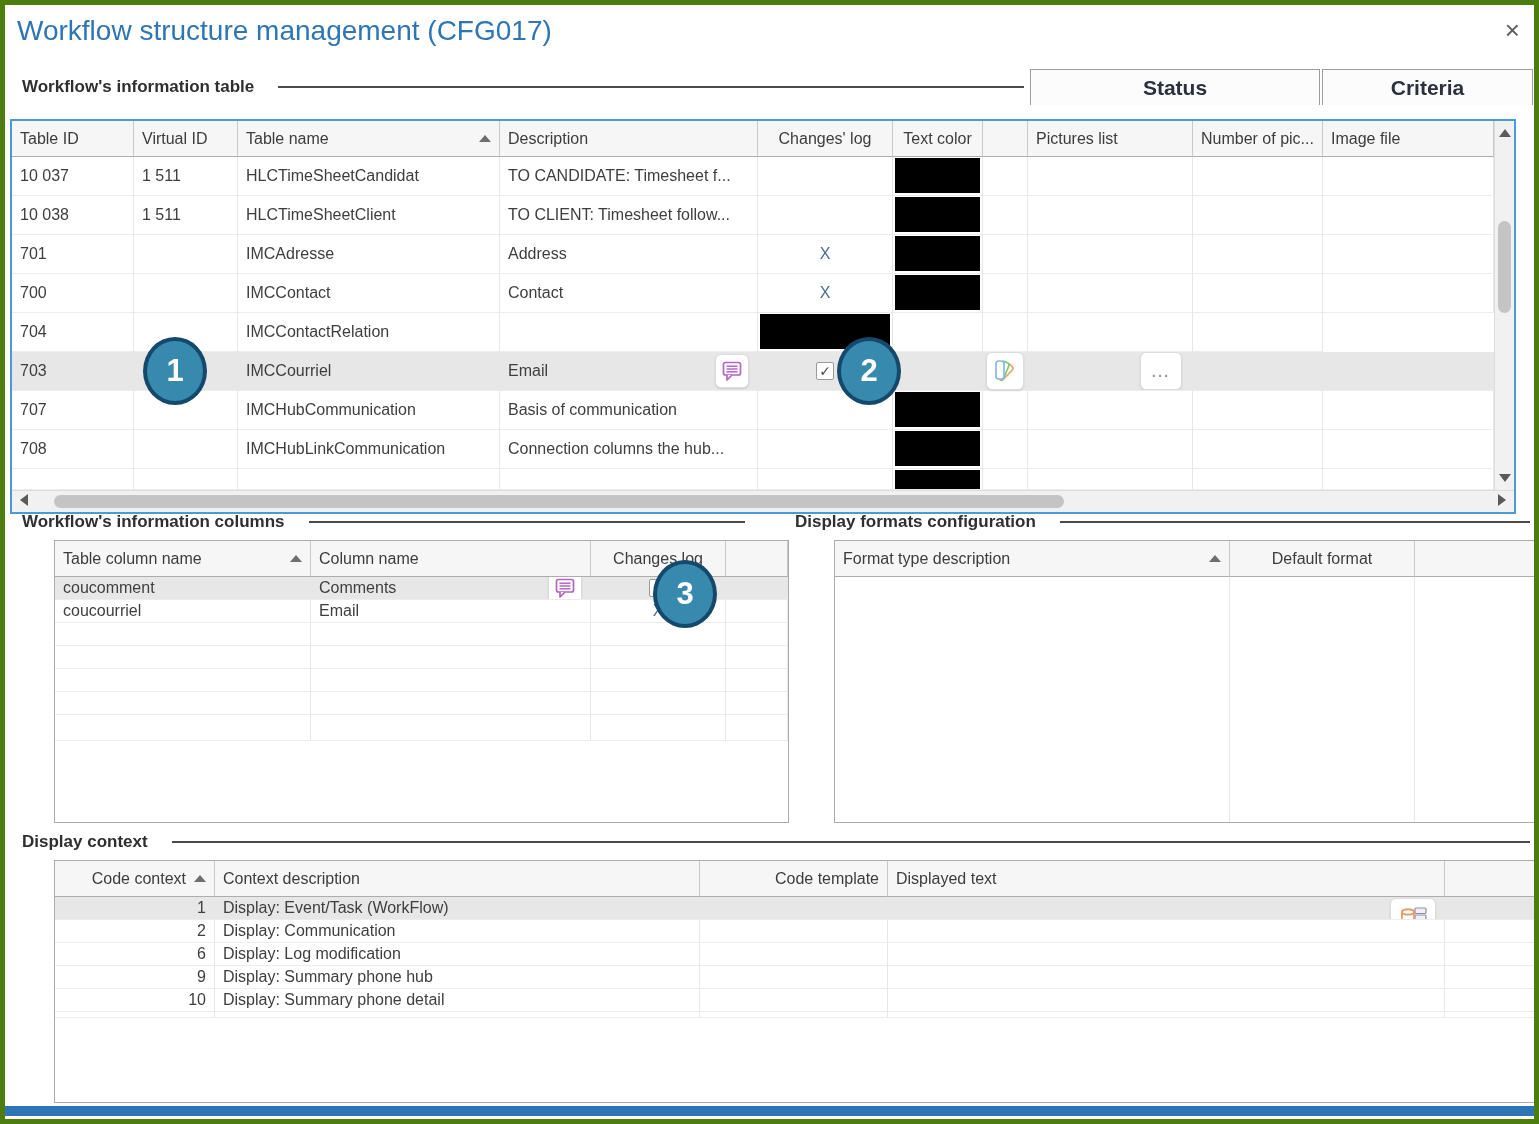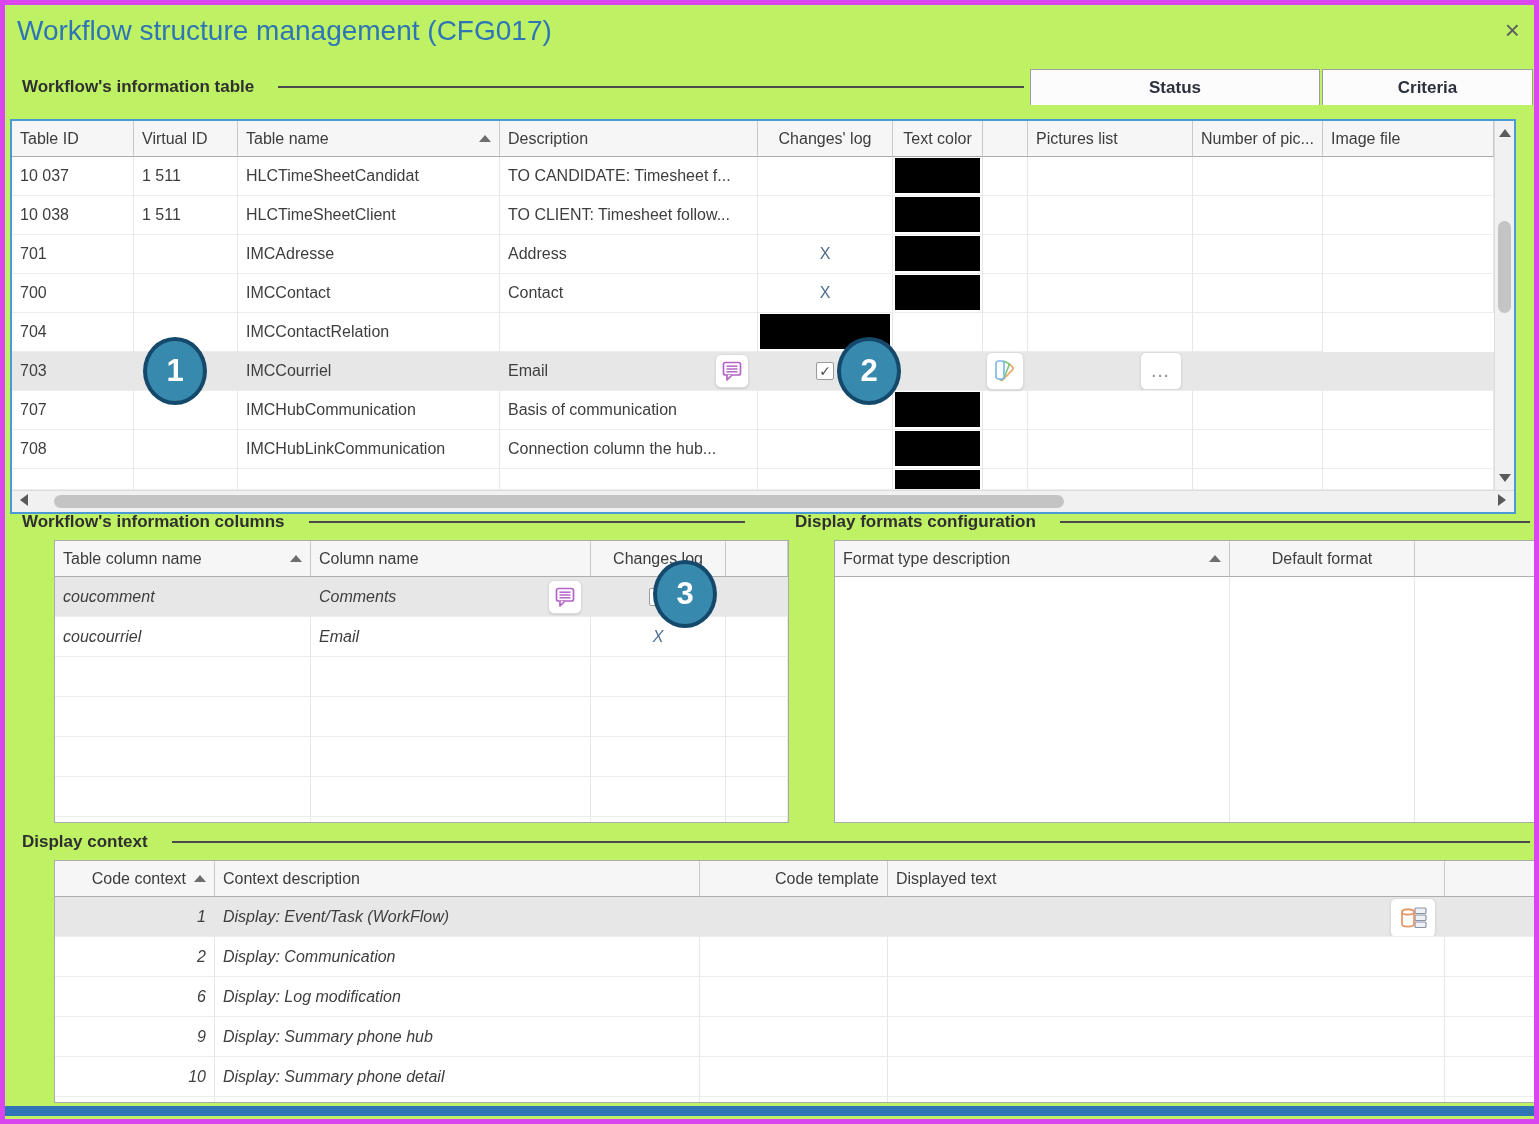--- a/index.html
+++ b/index.html
@@ -1,50 +1,50 @@
 <!DOCTYPE html>
 <html><head>
 <meta charset="utf-8">
 <style>
   html,body{margin:0;padding:0;background:#d9d9d9;font-family:"Liberation Sans","DejaVu Sans",sans-serif;}
-  .window{position:relative;width:1539px;height:1124px;box-sizing:border-box;border:5px solid #d946ef;background:#bef264;overflow:hidden;}
+  .window{position:relative;width:1539px;height:1124px;box-sizing:border-box;border:5px solid #4d7c0f;background:#ffffff;overflow:hidden;}
   .abs{position:absolute;}
 
   
   .title{left:12px;top:10px;font-size:28px;color:#2E75B6;font-weight:400;}
   .close-btn{right:14px;top:12px;font-size:26px;color:#5F5F5F;cursor:default;line-height:1;}
 
   
   .sec{display:flex;align-items:center;gap:24px;height:24px;}
   .sec .txt{font-size:17px;font-weight:bold;color:#2F2F2F;white-space:nowrap;}
   .sec .line{flex:1;height:2px;background:#4A4A4A;}
 
   
   .tab{box-sizing:border-box;height:36px;background:#FCFCFC;border:1px solid #9E9E9E;border-bottom:none;
-       display:flex;align-items:center;justify-content:center;font-size:17px;font-weight:bold;color:#2B313C;}
+       display:flex;align-items:center;justify-content:center;font-size:21px;font-weight:bold;color:#2B313C;}
 
   
   .panel{box-sizing:border-box;background:#fff;border:1px solid #ABABAB;overflow:hidden;margin-left:44px;}
   .panel-blue{box-sizing:border-box;background:#fff;border:2px solid #4A9AD4;overflow:hidden;margin-top:14px;}
 
   
   .mt-grid{display:grid;grid-template-columns:122px 104px 262px 258px 135px 90px 45px 165px 130px 1fr;}
   .col-grid{display:grid;grid-template-columns:256px 280px 135px 1fr;}
   .fmt-grid{display:grid;grid-template-columns:395px 185px 1fr;}
   .ctx-grid{display:grid;grid-template-columns:160px 485px 188px 557px 1fr;}
 
   .c{position:relative;box-sizing:border-box;padding:0 8px;display:flex;align-items:center;
      border-right:1px solid #E7E7E7;border-bottom:1px solid #EDEDED;overflow:hidden;white-space:nowrap;
      font-size:16px;color:#3E3E3E;}
   .hc{background:#F6F6F6;border-right:1px solid #C9C9C9;border-bottom:1px solid #ADADAD;color:#3C3C3C;}
   .center{justify-content:center;}
   .right{justify-content:flex-end;}
   .hdr{height:36px;}
   .row{height:39px;}
-  .row40{height:40px;font-style:italic;}
+  .row40{height:23px;}
   .sel{background:#E7E7E7;}
 
   .sort{width:0;height:0;border-left:6px solid transparent;border-right:6px solid transparent;border-bottom:7px solid #6E6E6E;margin-left:auto;}
   .sort.inline{margin-left:8px;}
 
   .swatch{position:absolute;left:2px;right:2px;top:1px;bottom:2px;background:#000;}
   .xmark{color:#4E6D8C;font-size:16px;}
 
   .checkbox{box-sizing:border-box;width:18px;height:18px;background:#fff;border:1px solid #9A9A9A;border-radius:2px;
             display:flex;align-items:center;justify-content:center;}
@@ -254,21 +254,21 @@
           <div class="c"></div>
           <div class="c"></div>
           <div class="c"></div>
           <div class="c"></div>
         </div>
 
         <div class="mt-grid row">
           <div class="c">708</div>
           <div class="c"></div>
           <div class="c">IMCHubLinkCommunication</div>
-          <div class="c">Connection column the hub...</div>
+          <div class="c">Connection columns the hub...</div>
           <div class="c center"></div>
           <div class="c">
               <span class="swatch"></span>
             </div>
           <div class="c"></div>
           <div class="c"></div>
           <div class="c"></div>
           <div class="c"></div>
         </div>
 

